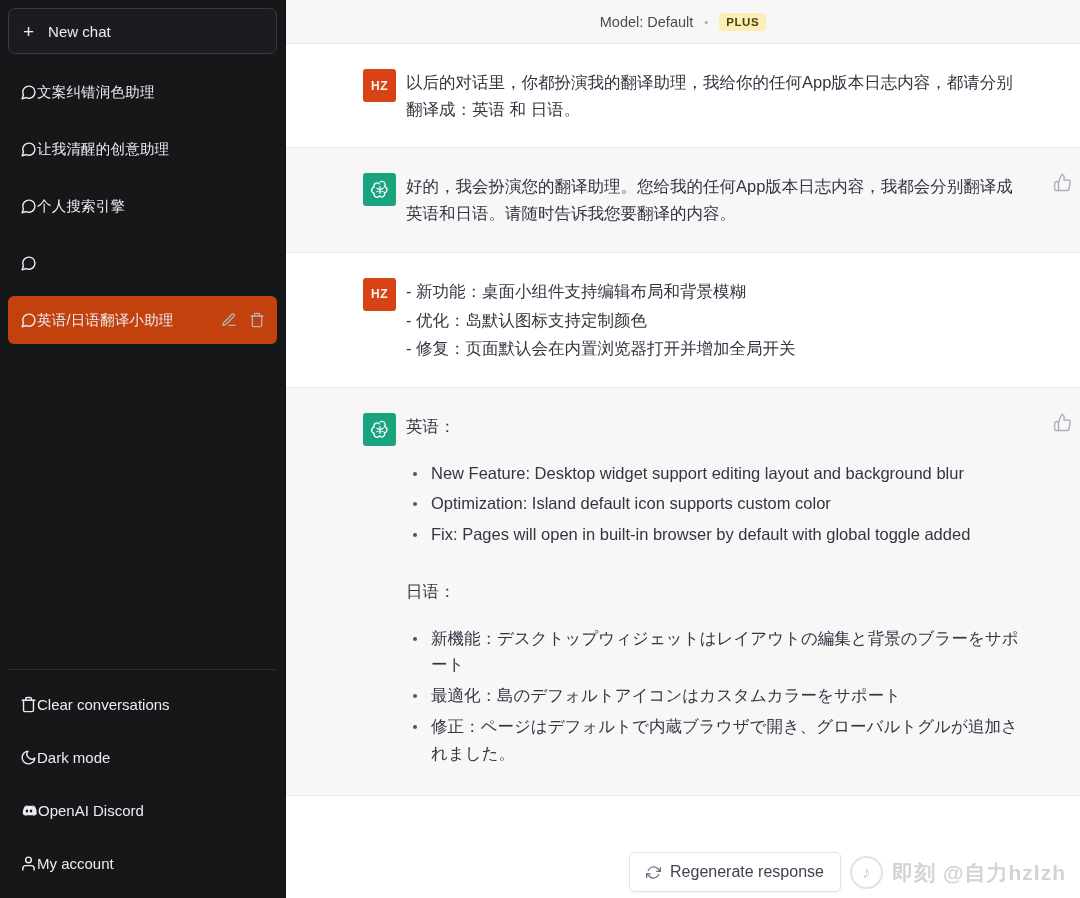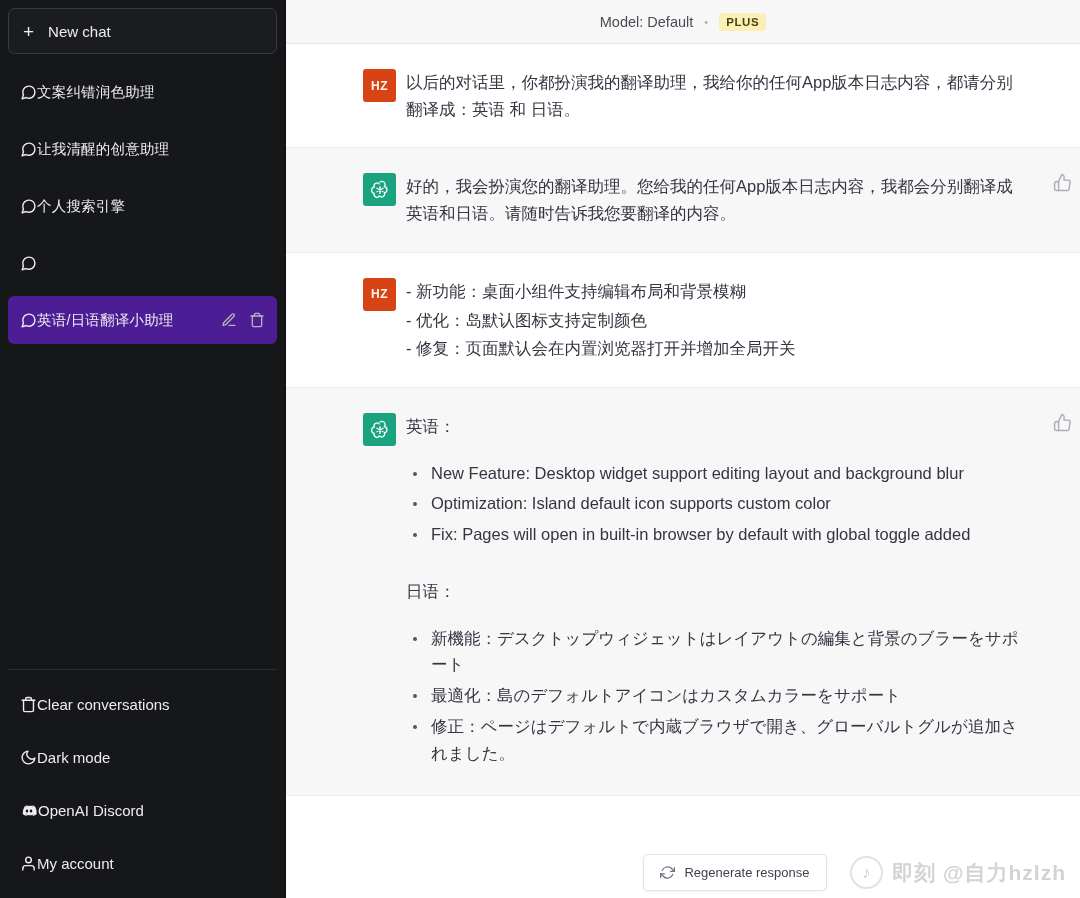--- a/index.html
+++ b/index.html
@@ -27,21 +27,21 @@
   }
   .new-chat .plus { font-size: 19px; line-height: 1; color: #ececf1; font-weight: 300; }
 
   .convo-list { flex: 1 1 auto; overflow: hidden; padding-top: 6px; }
   .convo {
     display: flex; align-items: center; gap: 0;
     height: 48px; padding: 0 12px; margin-bottom: 9px;
     border-radius: 6px; color: #ececf1; font-size: 14.5px;
     cursor: pointer; position: relative;
   }
-  .convo.active { background: #4c1d95; }
+  .convo.active { background: #c2410c; }
   .convo .label {
     flex: 1 1 auto; white-space: nowrap; overflow: hidden;
     text-overflow: ellipsis; letter-spacing: .2px;
   }
   .convo .actions { display: flex; gap: 12px; align-items: center; }
   .icon { display: inline-flex; flex: 0 0 auto; align-items: center; justify-content: center; }
   .icon svg { display: block; }
 
   .sidebar-footer { flex: 0 0 auto; border-top: 1px solid #2c2d32; padding-top: 8px; }
   .foot-item {
@@ -108,21 +108,21 @@
   
   .bottom-bar {
     position: absolute; left: 0; right: 0; bottom: 0;
     height: 52px; display: flex; align-items: center;
     justify-content: center; pointer-events: none;
   }
   .regen {
     display: inline-flex; align-items: center; gap: 9px;
     background: #ffffff; border: 1px solid #e3e3e5;
     border-radius: 5px; padding: 10px 16px;
-    font-size: 13px; color: #40414f;
+    font-size: 16px; color: #40414f;
     box-shadow: 0 1px 3px rgba(0,0,0,.05);
     pointer-events: auto; cursor: pointer;
     position: relative; left: 52px;
   }
   .watermark {
     position: absolute; right: 14px; bottom: 9px;
     display: flex; align-items: center; gap: 9px;
     color: #d3d3d6; font-size: 21px; letter-spacing: 1px;
     user-select: none; pointer-events: none; font-weight: 600;
   }

